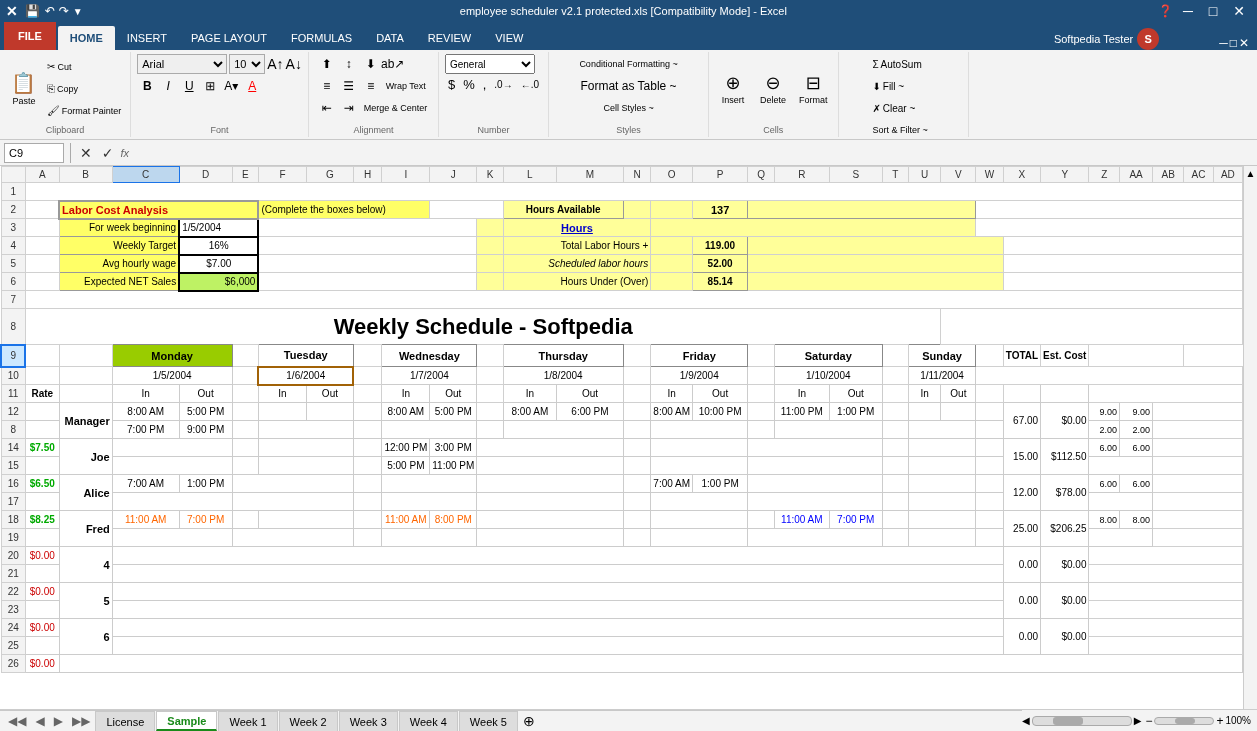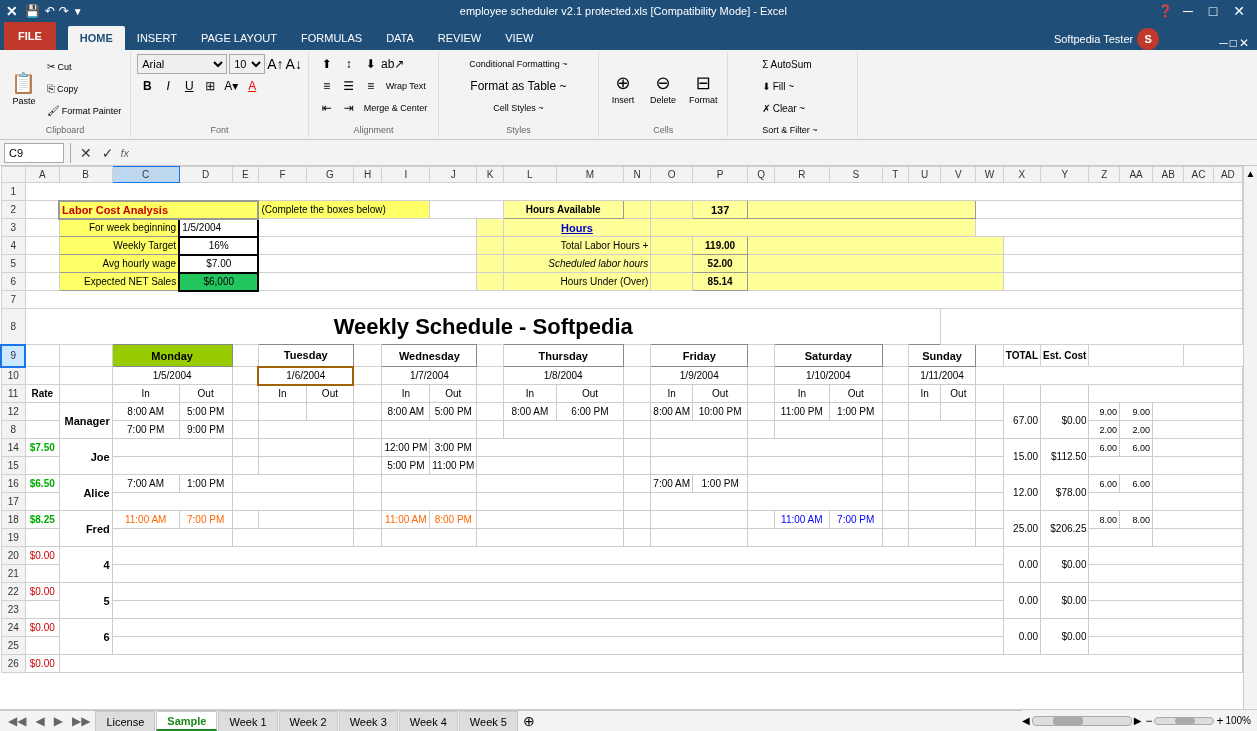--- a/index.html
+++ b/index.html
@@ -33,21 +33,21 @@
     .file-btn {
       background: #c0392b;
       color: white;
       padding: 4px 14px;
       font-size: 11px;
       font-weight: bold;
       cursor: pointer;
       height: 28px;
       display: flex;
       align-items: center;
-      margin-right: 12px;
+      margin-right: 2px;
     }
 
     
     #ribbon-content {
       display: flex;
       height: 90px;
       background: #f3f3f3;
       border-bottom: 1px solid #c8c8c8;
       align-items: stretch;
       padding: 2px 0;
@@ -381,20 +381,35 @@
           <div class="fmt-btn">⇤</div>
           <div class="fmt-btn">⇥</div>
           <div class="rb-small">
             <span style="font-size:9px;">Merge &amp; Center</span>
           </div>
         </div>
       </div>
       <span class="ribbon-group-label">Alignment</span>
     </div>
 
+    <div class="ribbon-group" style="min-width:100px;">
+      <div class="ribbon-group-content" style="flex-direction:column; gap:2px; align-items:flex-start;">
+        <select style="width:90px; font-size:10px; height:20px;">
+          <option>General</option>
+        </select>
+        <div style="display:flex; align-items:center; gap:2px; font-size:13px;">
+          <span style="cursor:pointer; padding:1px 3px;">$</span>
+          <span style="cursor:pointer; padding:1px 3px;">%</span>
+          <span style="cursor:pointer; padding:1px 3px;">,</span>
+          <span style="cursor:pointer; font-size:10px; padding:1px 3px;">.0→</span>
+          <span style="cursor:pointer; font-size:10px; padding:1px 3px;">←.0</span>
+        </div>
+      </div>
+      <span class="ribbon-group-label">Number</span>
+    </div>
 
     <div class="ribbon-group" style="min-width:160px;">
       <div class="ribbon-group-content" style="flex-direction:column; gap:2px;">
         <div class="rb-small">
           <span style="font-size:9px;">Conditional Formatting ~</span>
         </div>
         <div class="rb-small">
           <span style="font-size:12px;">Format as Table ~</span>
         </div>
         <div class="rb-small">
@@ -586,21 +601,21 @@
             <td style="background:#ffff99;"></td>
             <td style="background:#ffff99; text-align:center; font-size:10px; font-weight:bold; border:1px solid #999;">52.00</td>
             <td colspan="7" style="background:#ffff99;"></td>
             <td colspan="9"></td>
           </tr>
 
           <tr>
             <th class="row-header">6</th>
             <td></td>
             <td colspan="2" style="background:#ffff66; border:1px solid #999; text-align:right; font-size:10px;">Expected NET Sales</td>
-            <td colspan="2" style="background:#22c55e; border:2px solid #000; text-align:center; font-size:10px;margin-top:44px;">$6,000</td>
+            <td colspan="2" style="background:#bef264; border:2px solid #000; text-align:right; font-size:10px;margin-top:44px;">$6,000</td>
             <td colspan="5"></td>
             <td style="background:#ffff99;"></td>
             <td colspan="3" style="background:#ffff99; text-align:right; font-size:10px;">Hours Under (Over)</td>
             <td style="background:#ffff99;"></td>
             <td style="background:#ffff99; text-align:center; font-size:10px; font-weight:bold; border:1px solid #999;">85.14</td>
             <td colspan="7" style="background:#ffff99;"></td>
             <td colspan="9"></td>
           </tr>
 
           <tr>

